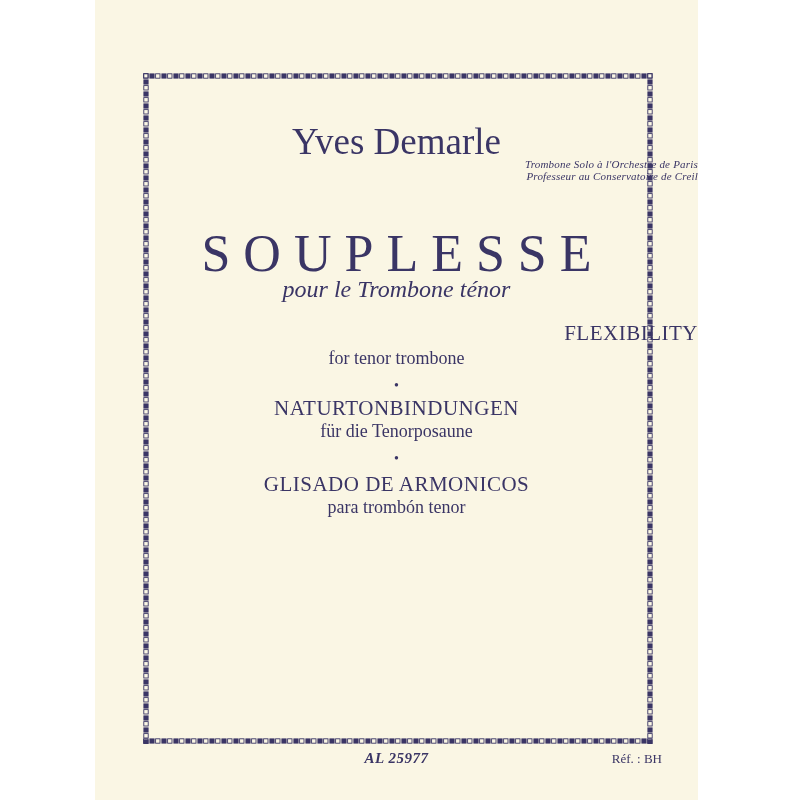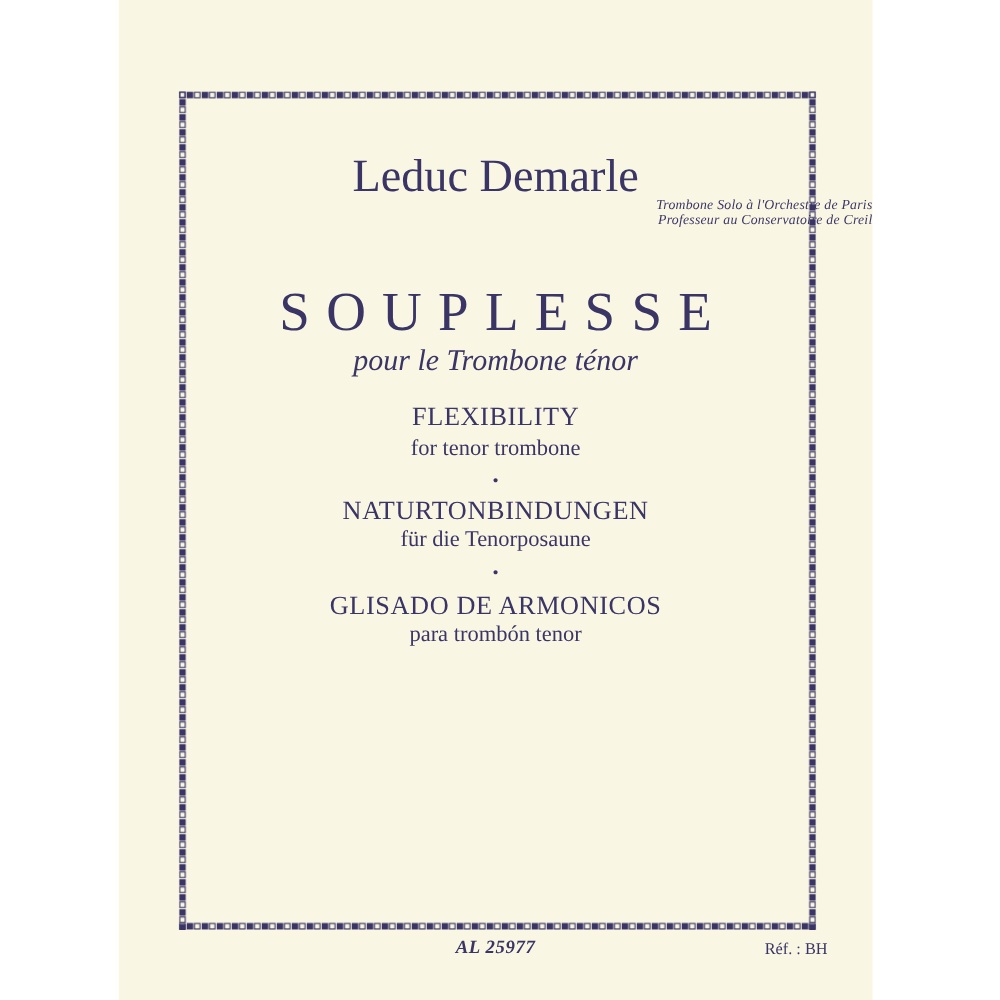--- a/index.html
+++ b/index.html
@@ -28,24 +28,24 @@
     color:var(--ink);
   }
   .txt{
     position:absolute;left:0;right:0;
     text-align:center;
     line-height:1;
     color:var(--ink);
   }
   .author-name{top:123px;font-size:37px;}
   .credentials{top:159px;font-size:11px;line-height:11.5px;font-style:italic;letter-spacing:.2px;text-align:right;}
-  .main-title{top:228px;font-size:44px;letter-spacing:13px;text-indent:13px;}
+  .main-title{top:228px;font-size:52px;letter-spacing:13px;text-indent:13px;}
   .main-subtitle{top:277px;font-size:24px;font-style:italic;}
   .tr-title{font-size:21px;letter-spacing:.5px;}
-  .tr-title.en{top:323px;}
+  .tr-title.en{top:323px;text-align:right;}
   .tr-title.de{top:398px;}
   .tr-title.es{top:474px;}
   .tr-sub{font-size:18px;}
   .tr-sub.en{top:349px;}
   .tr-sub.de{top:422px;}
   .tr-sub.es{top:498px;}
   .sep{font-size:14px;}
   .sep.s1{top:379px;}
   .sep.s2{top:452px;}
   .publisher{top:628px;font-size:16px;line-height:20px;letter-spacing:.3px;}
@@ -76,21 +76,21 @@
       <rect x="0" y="0" width="510" height="6" fill="url(#ph)"></rect>
       <g transform="translate(0,665)">
           <rect width="510" height="6" fill="url(#ph)"></rect>
         </g>
       <rect x="0" y="0" width="6" height="671" fill="url(#pv)"></rect>
       <g transform="translate(504,0)">
           <rect width="6" height="671" fill="url(#pv)"></rect>
         </g>
     </svg>
 
-    <div class="txt author-name">Leduc Demarle</div>
+    <div class="txt author-name">Yves Demarle</div>
 
     <div class="txt credentials">
       <div>Trombone Solo à l'Orchestre de Paris</div>
       <div>Professeur au Conservatoire de Creil</div>
     </div>
 
     <div class="txt main-title">SOUPLESSE</div>
     <div class="txt main-subtitle">pour le Trombone ténor</div>
 
     <div class="txt tr-title en">FLEXIBILITY</div>

